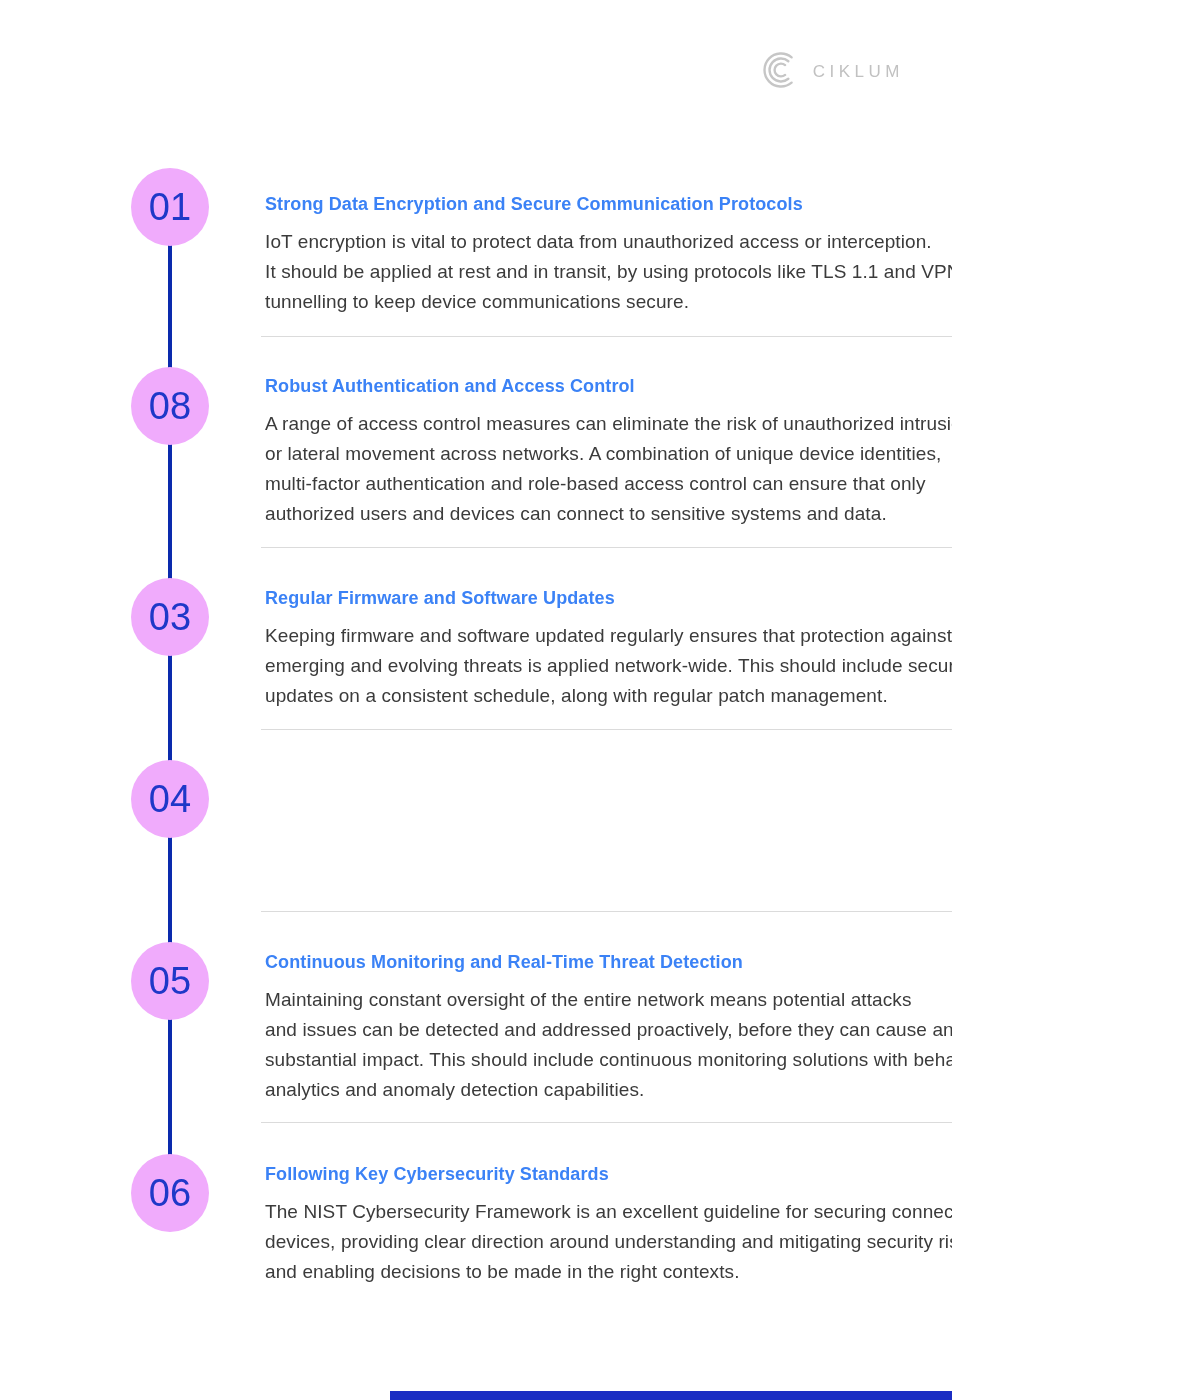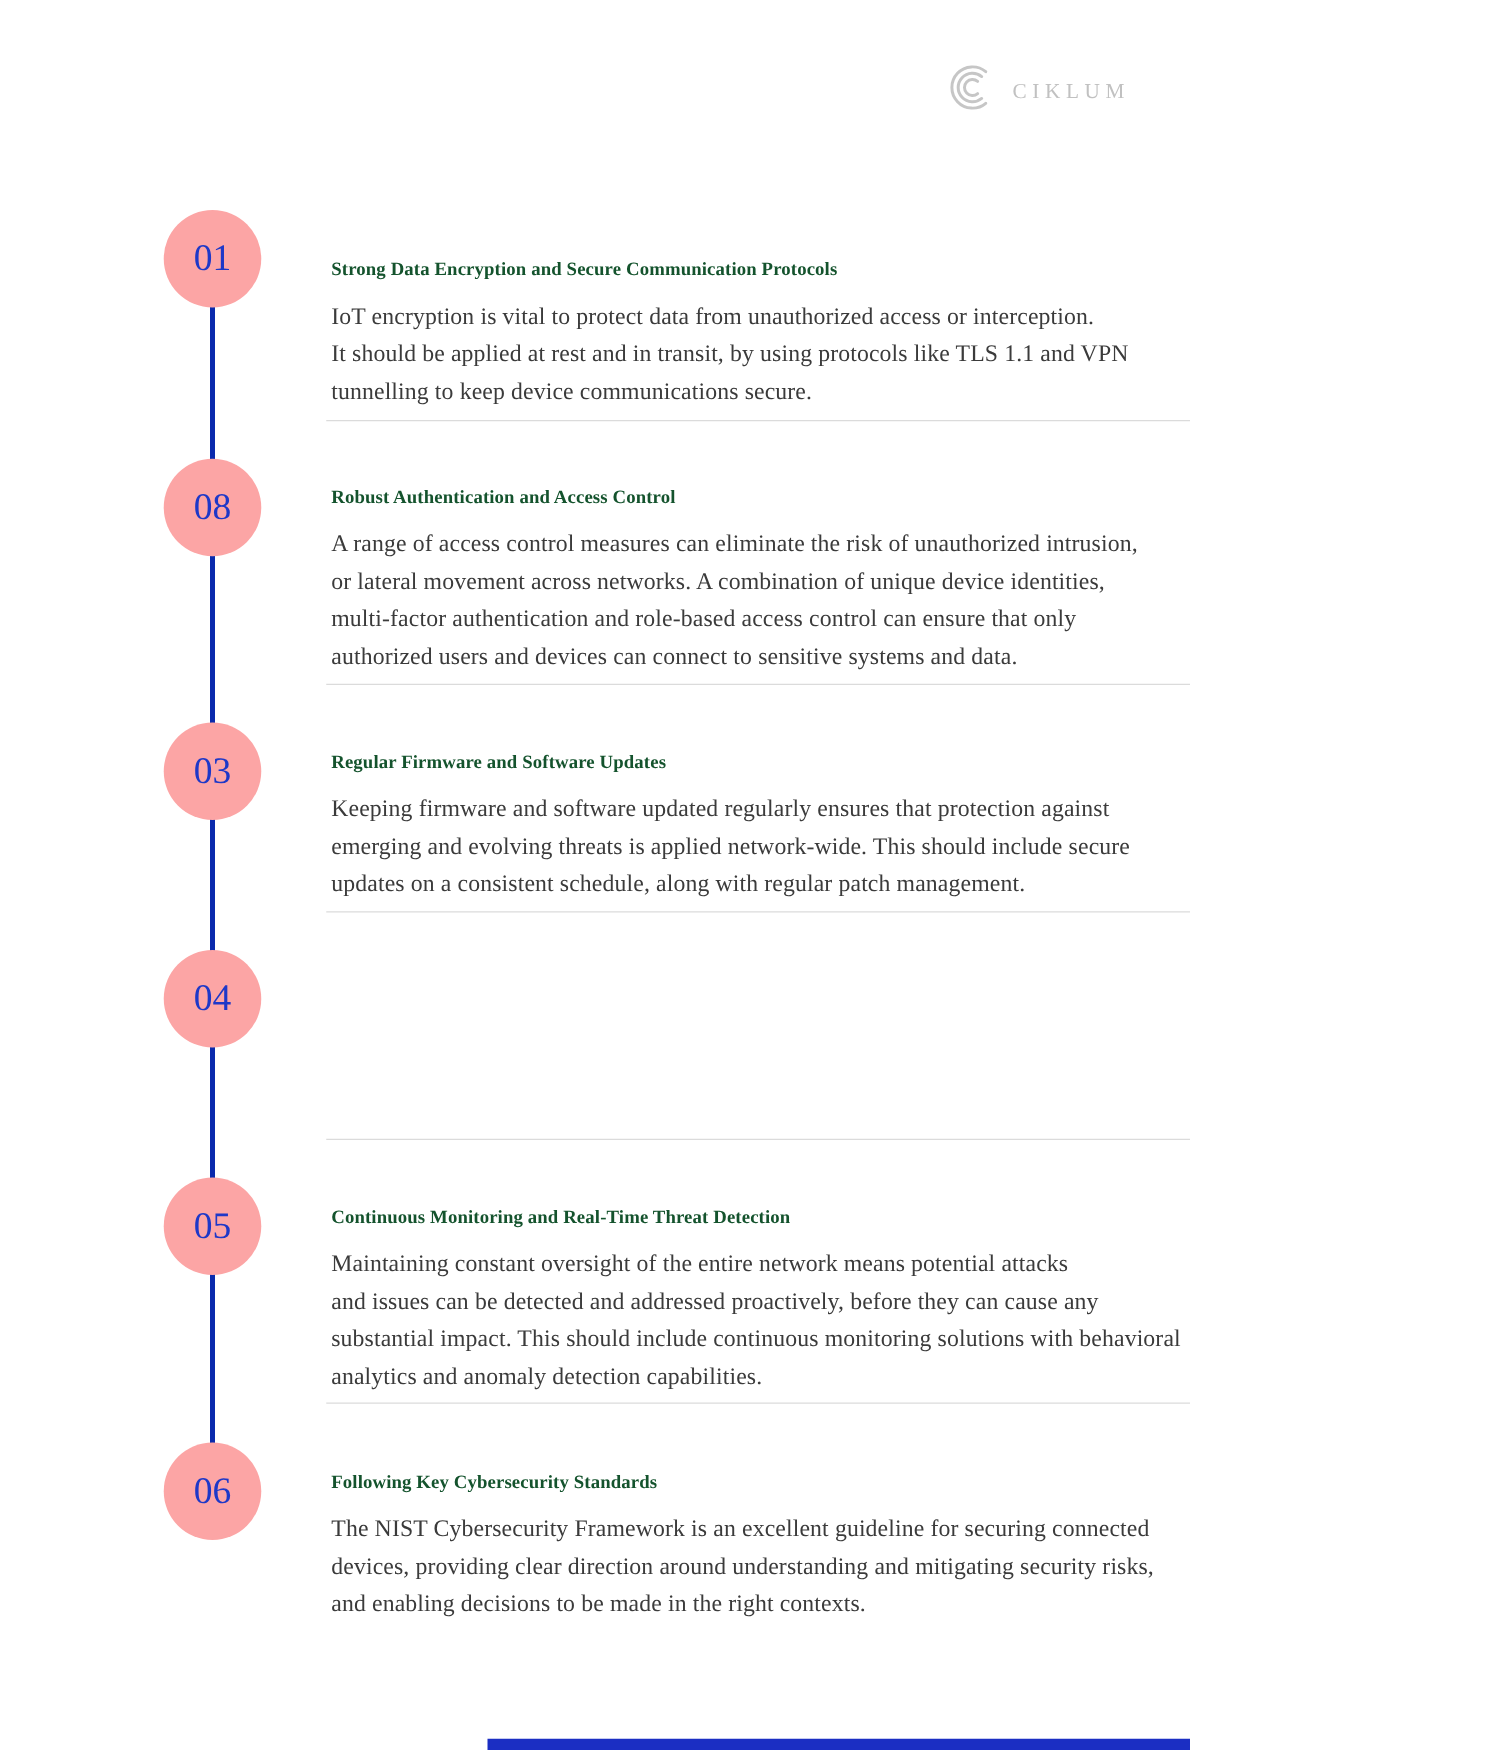--- a/index.html
+++ b/index.html
@@ -2,21 +2,21 @@
 <html><head>
 <meta charset="utf-8">
 <style>
   * { margin: 0; padding: 0; box-sizing: border-box; }
   html, body { background: #ffffff; }
   .canvas {
     position: relative;
     width: 952px;
     height: 1400px;
     background: #ffffff;
-    font-family: Liberation Serif, serif;
+    font-family: Liberation Sans, sans-serif;
     overflow: hidden;
     padding-left: 38px;
   }
 
   
   .logo {
     position: absolute;
     top: 48px;
     right: 48px;
     display: flex;
@@ -39,23 +39,23 @@
     height: 986px;
     background: #0a2aad;
     z-index: 1;
   }
   .circle {
     position: absolute;
     left: 131px;
     width: 78px;
     height: 78px;
     border-radius: 50%;
-    background: #fca5a5;
+    background: #f0abfc;
     color: #1e38c8;
-    font-size: 30px;
+    font-size: 38px;
     display: flex;
     align-items: center;
     justify-content: center;
     z-index: 2;
   }
   .c1 { top: 168px; }
   .c2 { top: 367px; }
   .c3 { top: 578px; }
   .c4 { top: 760px; }
   .c5 { top: 942px; }
@@ -68,26 +68,25 @@
     width: 840px;
   }
   .s1 { top: 190px; }
   .s2 { top: 372px; }
   .s3 { top: 584px; }
   .s4 { top: 766px; }
   .s5 { top: 948px; }
   .s6 { top: 1160px; }
 
   .heading {
-    font-size: 15px;
+    font-size: 18px;
     font-weight: 700;
-    color: #14532d;
+    color: #3b82f6;
     line-height: 28px;
     letter-spacing: 0.1px;
-    margin-top: 12px;
   }
   .body-text {
     margin-top: 9px;
     font-size: 19px;
     color: #3b3b3b;
     line-height: 30px;
     white-space: pre-line;
     letter-spacing: 0.1px;
   }
 

